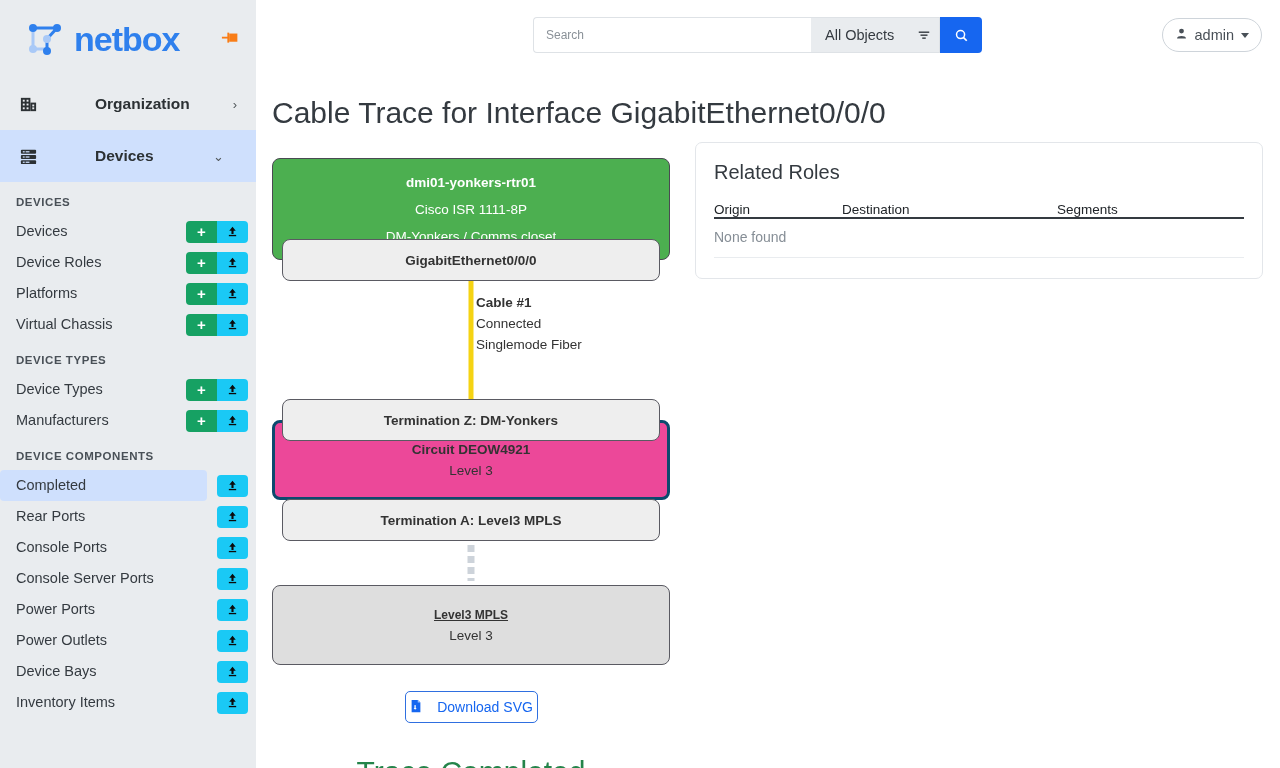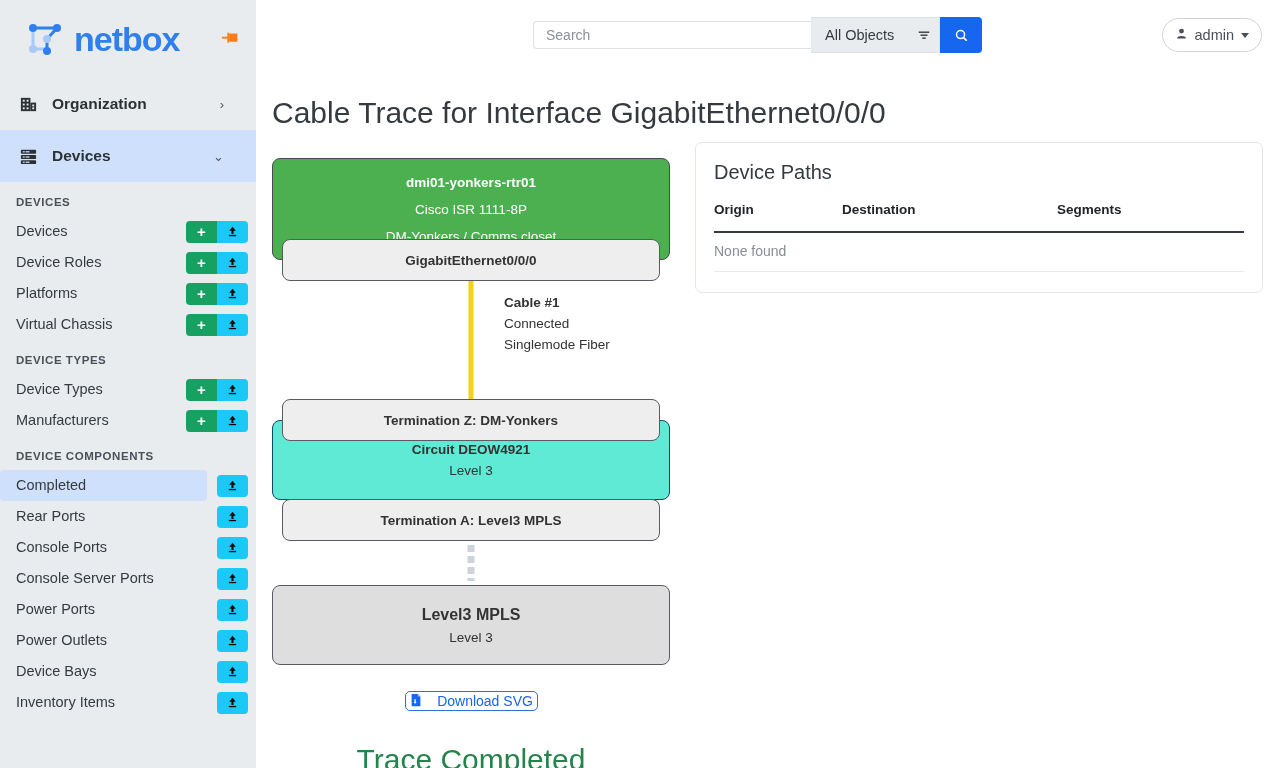--- a/index.html
+++ b/index.html
@@ -31,20 +31,21 @@
     font-size: 34px; font-weight: bold; color: #2f80ed;
     letter-spacing: -1px; margin-left: 6px; line-height: 1;
   }
   .pin-btn { margin-left: auto; width: 22px; height: 22px; display:flex; align-items:center; justify-content:center; cursor: pointer;}
 
   .nav-group {
     height: 52px;
     display: flex; align-items: center;
     padding: 0 32px 0 14px;
     cursor: pointer;
+    gap: 43px;
   }
   .nav-group.active { background: #cfe0fd; }
   .nav-group .ng-icon { width: 28px; flex: 0 0 28px; display:flex; align-items:center; justify-content:center; }
   .nav-group .ng-label { font-size: 15.5px; font-weight: bold; color: #2c3134; margin-left: 10px; }
   .nav-group .ng-chev { margin-left: auto; color: #52585c; font-size: 13px; line-height: 1; }
 
   .sb-section {
     font-size: 11.5px; font-weight: bold; letter-spacing: .55px;
     color: #495057; text-transform: uppercase;
     padding: 14px 0 8px 16px;
@@ -78,24 +79,24 @@
   .plus-g { color: #fff; font-size: 15px; font-weight: bold; line-height: 1; }
 
   
   .main { flex: 1 1 auto; height: 768px; position: relative; background: #fff; }
   .search-wrap {
     display: flex; align-items: center;
     margin-left: auto; margin-right: auto;
     position: absolute; left: 277px; top: 17px;
   }
   .search-input {
-    width: 278px; height: 28px;
+    width: 278px; height: 36px;
     border: 1px solid #dee2e6; border-right: none;
     border-radius: 4px 0 0 4px;
-    padding: 0 12px; font-size: 14px; color: #343a40;
+    padding: 0 12px; font-size: 12px; color: #343a40;
     background: #fff; outline: none;
     font-family: "Liberation Sans", sans-serif;
   }
   .search-input::placeholder { color: #8a9198; }
   .search-scope {
     height: 36px; display: flex; align-items: center; padding: 0 14px;
     background: #e9ecef; border: 1px solid #dee2e6; border-left: none; border-right: none;
     font-size: 14.5px; color: #343a40; cursor: pointer;
   }
   .search-filter {
@@ -142,68 +143,68 @@
     display: flex; align-items: center; justify-content: center;
     font-size: 13.5px; font-weight: bold; color: #333;
     position: relative; z-index: 3;
   }
   .term-ifc { margin-top: -21px; }
   .cable-zone { position: relative; height: 118px; }
   .cable-line {
     position: absolute; left: 199px; top: 0; width: 5px; height: 118px;
     background: #f5d313; transform: translateX(-50%);
   }
-  .cable-info { position: absolute; left: 232px; top: 14px; text-align: left; }
+  .cable-info { position: absolute; left: 204px; top: 14px; text-align: left; }
   .cable-info .ci-t { font-size: 13.5px; font-weight: bold; color: #333; margin-bottom: 6px; }
   .cable-info .ci-l { font-size: 13.5px; color: #333; margin-bottom: 6px; }
   .circuit-block { position: relative; }
   .circuit-box {
     position: absolute; left: 0; top: 21px; width: 398px; height: 80px;
-    background: #5eead4; border: 1px solid #0c4a6e; border-radius: 8px;
+    background: #ec4899; border: 3px solid #0c4a6e; border-radius: 8px;
     display: flex; flex-direction: column; align-items: center; justify-content: center;
     gap: 6px; z-index: 1;
   }
   .circuit-box .c-t { font-size: 13.5px; font-weight: bold; color: #333; }
   .circuit-box .c-s { font-size: 13.5px; color: #333; }
   .dotted-zone { position: relative; height: 44px; }
   .dotted-line {
     position: absolute; left: 199px; top: 4px; width: 7px; height: 36px;
     transform: translateX(-50%);
     background-image: linear-gradient(#cdd3da 60%, rgba(0,0,0,0) 0%);
     background-size: 7px 11px; background-repeat: repeat-y;
   }
   .node-provider {
     height: 80px; background: #dedede; border: 1px solid #5a5a62;
     gap: 6px; color: #333;
   }
-  .node-provider .n-title { font-size: 16px; font-weight: bold; }
+  .node-provider .n-title { font-size: 12px; font-weight: bold; text-decoration: underline; }
   .node-provider .n-sub { font-size: 13.5px; }
 
   .dl-btn {
-    margin: 26px auto 16px; width: 133px; height: 20px;
+    margin: 26px auto 16px; width: 133px; height: 32px;
     display: flex; align-items: center; justify-content: center; gap: 14px;
     border: 1px solid #2f6fe0; border-radius: 5px; background: #fff;
     color: #1666f0; font-size: 14px; cursor: pointer;
   }
   .trace-done {
     margin-top: 32px; text-align: center;
     font-size: 30px; color: #24844a;
   }
 
   
   .panel {
     position: absolute; left: 439px; top: 142px; width: 568px;
     background: #fff; border: 1px solid #e3e6ea; border-radius: 7px;
     padding: 18px 18px 20px 18px;
   }
   .panel-title { font-size: 20px; color: #343a40; margin-bottom: 18px; }
   .rp-table { width: 100%; border-collapse: collapse; }
   .rp-table th {
-    text-align: left; font-size: 13.5px; font-weight: bold; color: #212529;
-    padding: 0 0 14px 0; border-bottom: 2px solid #343a40;
+    text-align: left; font-size: 13.5px; font-weight: normal; color: #212529;
+    padding: 0 0 0 0; border-bottom: 2px solid #343a40;
   }
   .rp-table td {
     font-size: 14px; color: #868e96;
     padding: 10px 0 12px 0; border-bottom: 1px solid #e9ecef;
   }
   .col-o { width: 128px; } .col-d { width: 215px; }
 </style>
 </head>
 <body>
 
@@ -533,21 +534,21 @@
             <path d="M5.2 10.2 L7 12.4 L8.8 10.2 Z" fill="#fff"></path>
           </svg>
         </span>
         <span>Download SVG</span>
       </div>
 
       <div class="trace-done">Trace Completed</div>
     </div>
 
     <section class="panel">
-      <div class="panel-title">Device Paths</div>
+      <div class="panel-title">Related Roles</div>
       <table class="rp-table">
         <thead>
           <tr>
             <th class="col-o">Origin</th>
             <th class="col-d">Destination</th>
             <th>Segments</th>
           </tr>
         </thead>
         <tbody>
           <tr>

